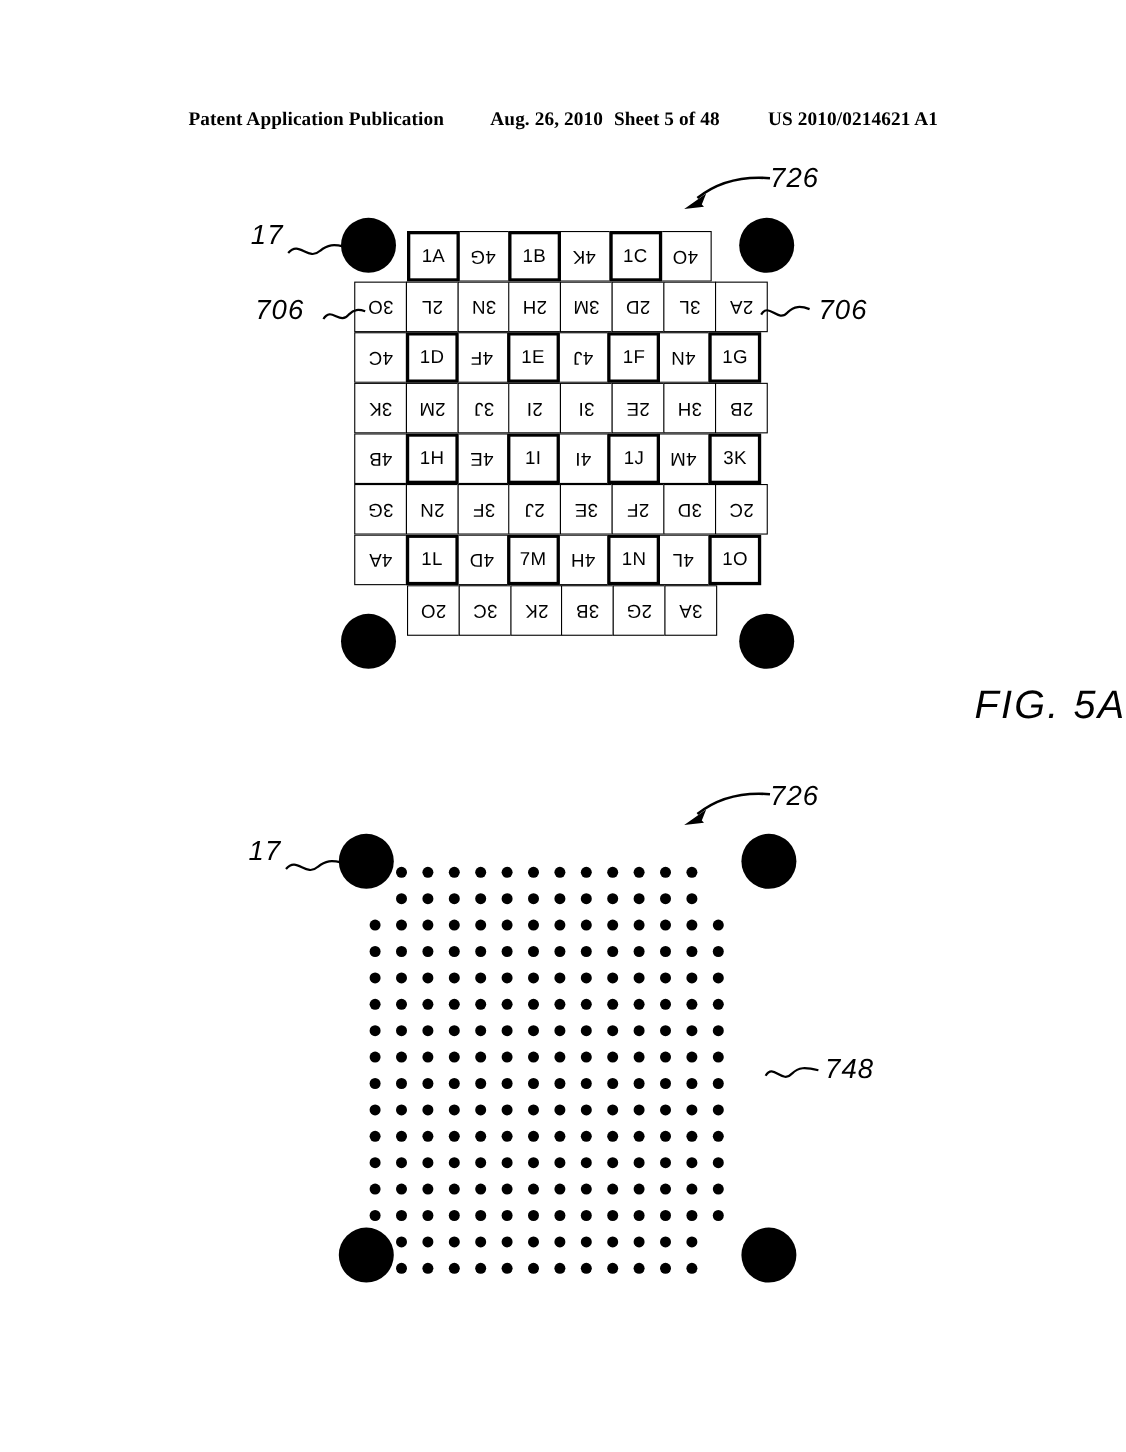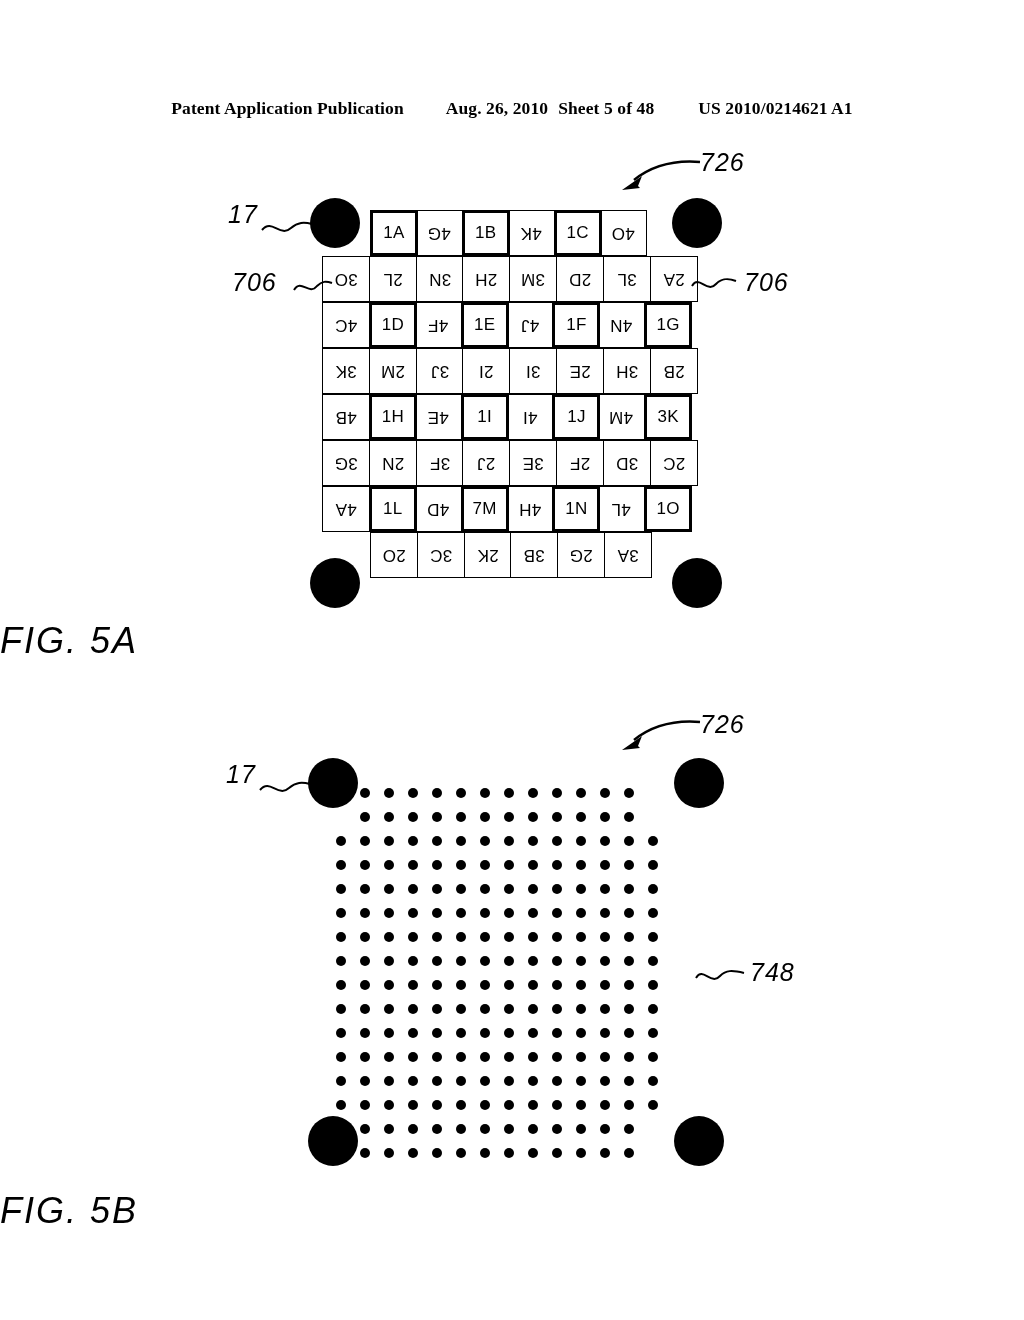--- a/index.html
+++ b/index.html
@@ -37,21 +37,21 @@
 
   
   .figure { position: absolute; }
   #figure-5a { top: 140px; left: 0; width: 1024px; height: 540px; }
   #figure-5b { top: 710px; left: 0; width: 1024px; height: 570px; }
 
   .fig-caption {
     position: absolute;
     width: 1024px;
     left: 0;
-    text-align: left;
+    text-align: right;
     font-family: "Liberation Sans", sans-serif;
     font-style: italic;
     font-size: 36px;
     letter-spacing: 2px;
     font-weight: 400;
   }
 
   
   .corner-dot {
     position: absolute;
@@ -501,14 +501,13 @@
     <path d="M86,12 C62,10 40,14 20,30" fill="none" stroke="#000" stroke-width="2.4"></path>
     <path d="M8,40 L28,26 L24,36 L26,38 Z" fill="#000"></path>
   </svg>
   <div class="ref-label" style="left:700px; top:0px;">726</div>
 
   <svg class="leader" style="left:694px; top:250px;" width="52" height="34" viewBox="0 0 52 34">
     <path d="M2,18 C9,6 17,26 26,16 C32,10 38,10 50,13" fill="none" stroke="#000" stroke-width="2"></path>
   </svg>
   <div class="ref-label" style="left:750px; top:248px;">748</div>
 
-  <div class="fig-caption" style="top:480px;">FIG. 5B</div>
 </div>
 
 </body></html>

